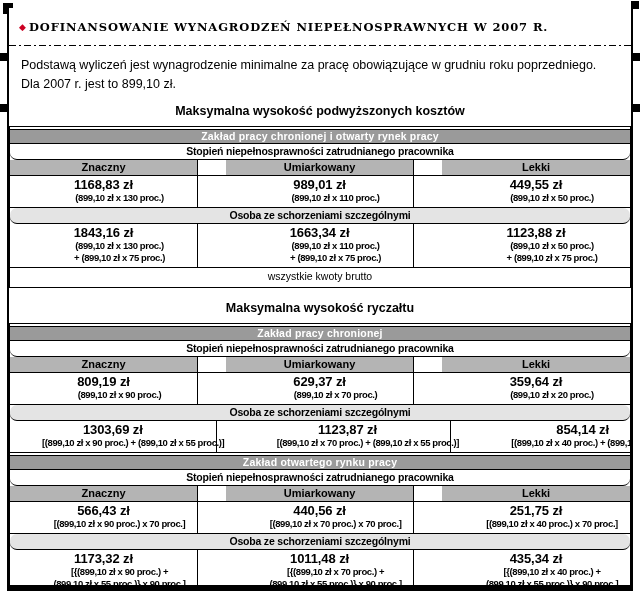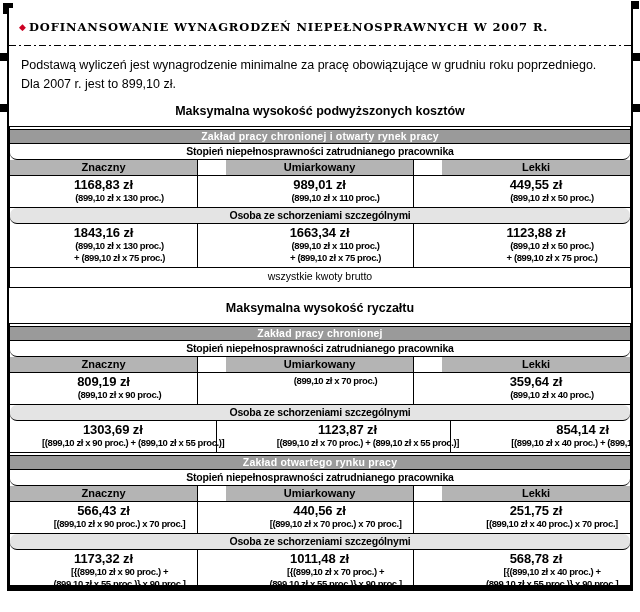--- a/index.html
+++ b/index.html
@@ -141,25 +141,26 @@
             <div class="cell">Znaczny</div>
             <div class="cell">Umiarkowany</div>
             <div class="cell">Lekki</div>
           </div>
           <div class="trow cells data">
             <div class="cell">
               <div class="line amount">809,19 zł</div>
               <div class="line formula">(899,10 zł x 90 proc.)</div>
             </div>
             <div class="cell">
+              <div class="line amount">629,37 zł</div>
               <div class="line formula">(899,10 zł x 70 proc.)</div>
             </div>
             <div class="cell">
               <div class="line amount">359,64 zł</div>
-              <div class="line formula">(899,10 zł x 40 proc.)</div>
+              <div class="line formula">(899,10 zł x 20 proc.)</div>
             </div>
           </div>
           <div class="trow span-row gray">Osoba ze schorzeniami szczególnymi</div>
           <div class="trow cells data">
             <div class="cell">
               <div class="line amount">1303,69 zł</div>
               <div class="line formula">[(899,10 zł x 90 proc.) + (899,10 zł x 55 proc.)]</div>
             </div>
             <div class="cell">
               <div class="line amount">1123,87 zł</div>
@@ -197,21 +198,21 @@
               <div class="line amount">1173,32 zł</div>
               <div class="line formula">[{(899,10 zł x 90 proc.) +</div>
               <div class="line formula">(899,10 zł x 55 proc.)} x 90 proc.]</div>
             </div>
             <div class="cell">
               <div class="line amount">1011,48 zł</div>
               <div class="line formula">[{(899,10 zł x 70 proc.) +</div>
               <div class="line formula">(899,10 zł x 55 proc.)} x 90 proc.]</div>
             </div>
             <div class="cell">
-              <div class="line amount">568,78 zł</div>
+              <div class="line amount">435,34 zł</div>
               <div class="line formula">[{(899,10 zł x 40 proc.) +</div>
               <div class="line formula">(899,10 zł x 55 proc.)} x 90 proc.]</div>
             </div>
           </div>
           <div class="trow note-row">wszystkie kwoty brutto</div>
         </div>
     </div>
   </div>
 
   <div class="bottom-bar"></div>

